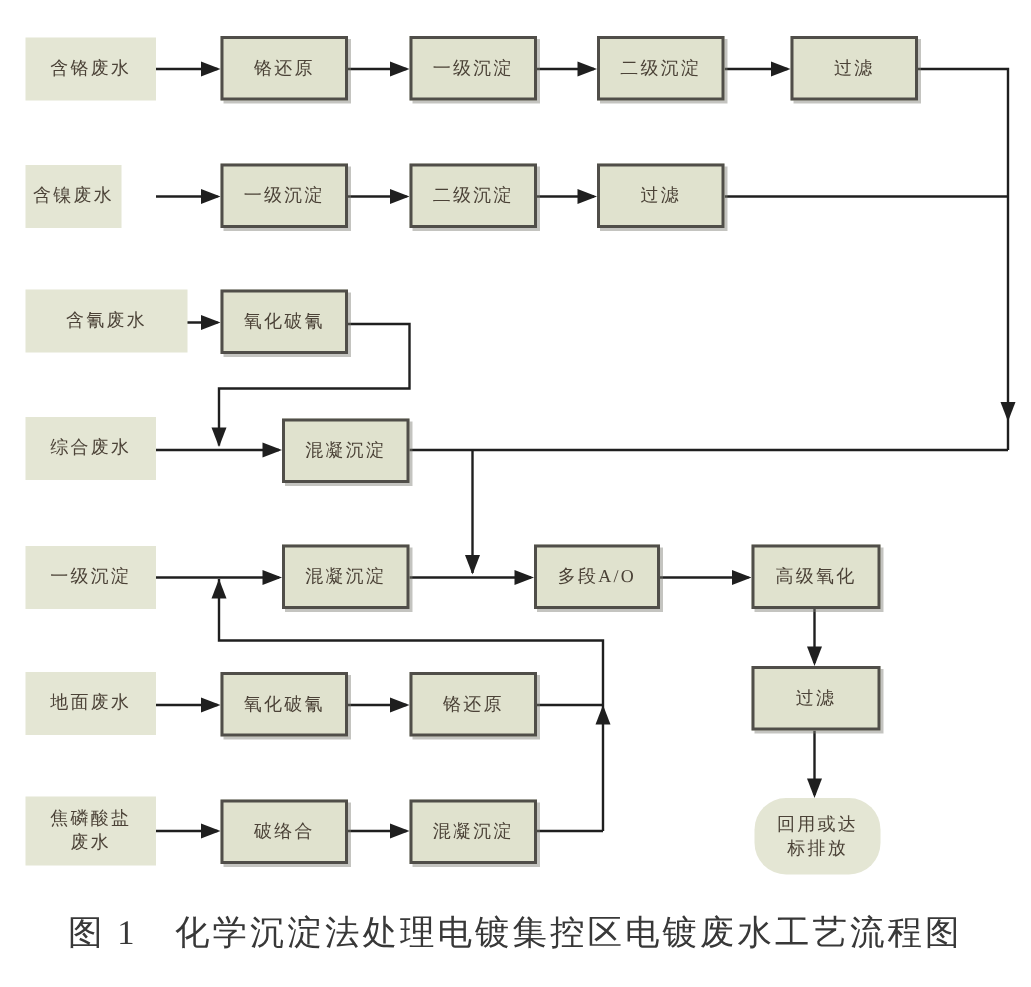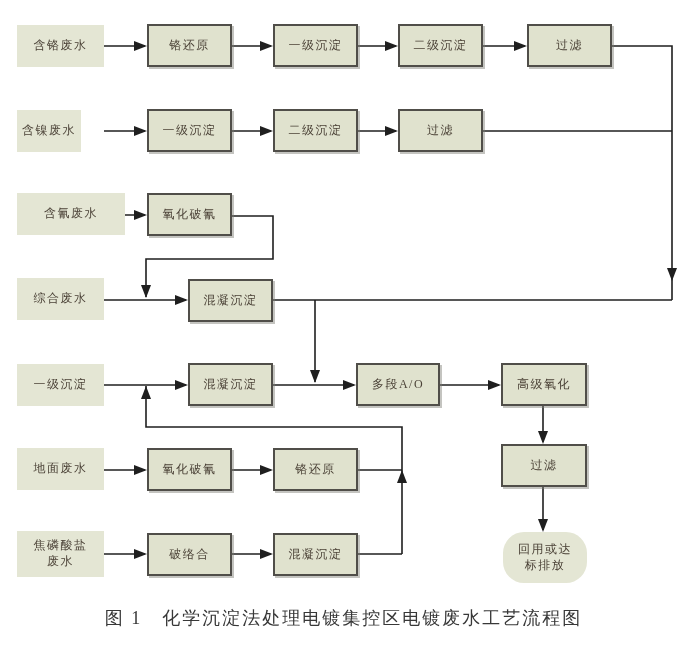--- a/index.html
+++ b/index.html
@@ -42,21 +42,21 @@
   }
   .node.source {
     background: var(--source-fill, #e4e6d4);
   }
   .caption {
     position: absolute;
     left: 0;
     top: 606px;
     width: 687px;
     text-align: center;
-    font-size: 18px;
+    font-size: 23px;
     letter-spacing: 2px;
     color: #383838;
   }
 </style>
 </head>
 <body>
 
 <div id="canvas">
   <svg id="edge-svg" viewBox="0 0 687 658" xmlns="http://www.w3.org/2000/svg">
       <polyline points="104,46 145,46" fill="none" stroke="#1f1f1f" stroke-width="1.6"></polyline>

